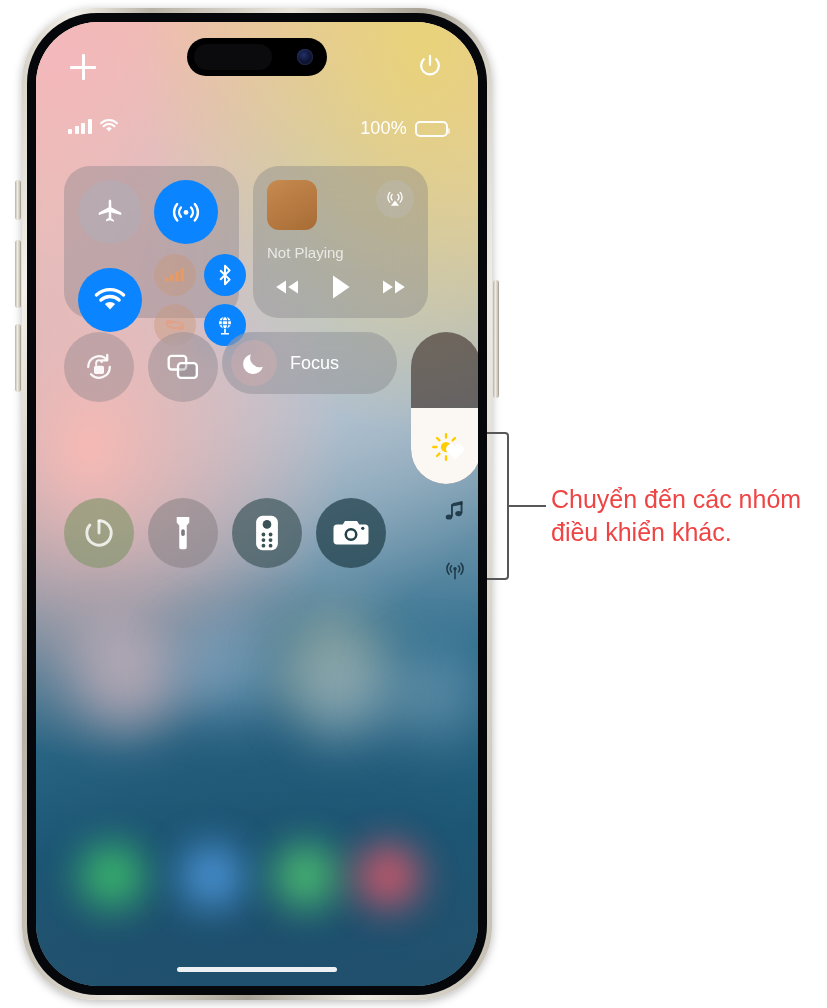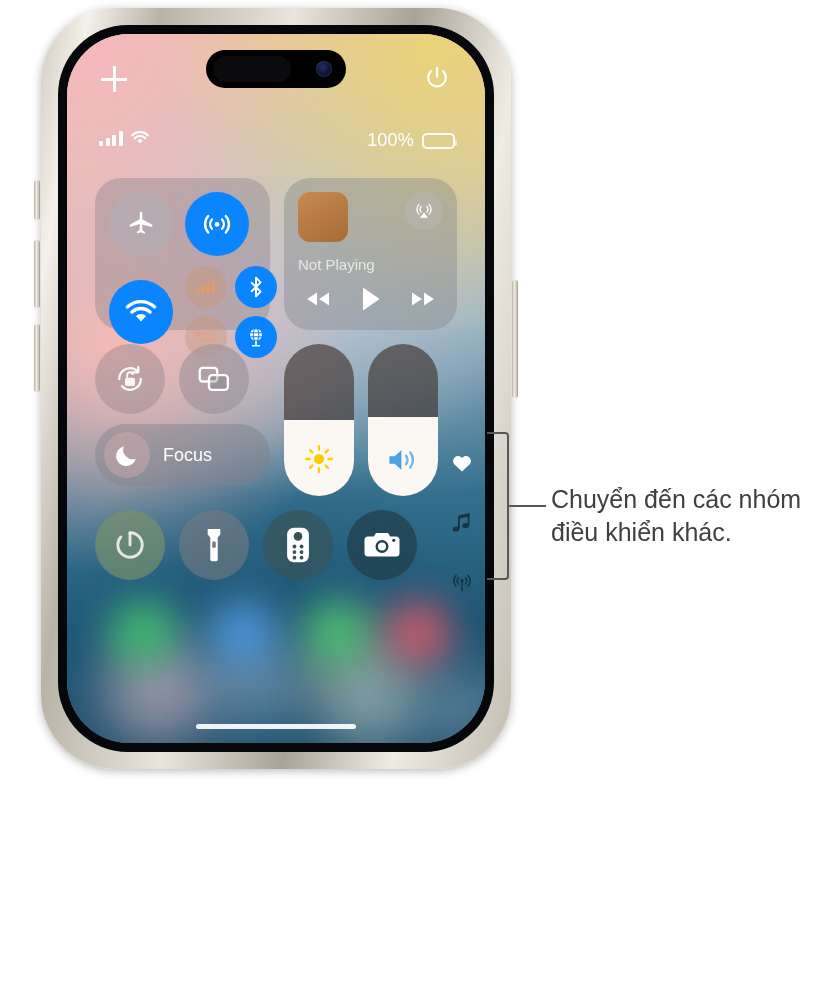--- a/index.html
+++ b/index.html
@@ -7,26 +7,25 @@
     width: 827px; height: 1008px;
     background: #ffffff;
     font-family: "Liberation Sans", sans-serif;
     overflow: hidden;
   }
   .stage { position: relative; width: 827px; height: 1008px; background: #fff; }
 
   
   .phone {
     position: absolute; left: 22px; top: 8px;
-    width: 470px; height: 761px;
+    width: 470px; height: 992px;
     border-radius: 74px;
     background: linear-gradient(100deg,#cfcabf 0%,#f4f1ea 8%,#b9b3a7 20%,#e9e5dc 42%,#a9a396 62%,#efece4 80%,#c2bcb0 100%);
-    padding: 17px;
+    padding: 5px;
     box-shadow: 0 2px 10px rgba(0,0,0,.28);
-    margin-left: 19px;
   }
   .phone-inner {
     position: relative; width: 100%; height: 100%;
     border-radius: 70px; background: #05070a;
     padding: 9px;
   }
   .screen {
     position: relative; width: 100%; height: 100%;
     border-radius: 62px; overflow: hidden;
     background: #7a8fa0;
@@ -176,21 +175,21 @@
   .rail-ico { width: 22px; height: 22px; display:flex; align-items:center; justify-content:center; }
   .bracket {
     position: absolute; left: 487px; top: 432px; width: 22px; height: 148px;
     border: 2px solid #58585a; border-left: none; border-radius: 0 4px 4px 0;
   }
   .lead {
     position: absolute; left: 508px; top: 505px; width: 38px; height: 2px; background: #58585a;
   }
   .callout-text {
     position: absolute; left: 551px; top: 483px; width: 270px;
-    font-size: 25px; line-height: 1.32; color: #404040;
+    font-size: 25px; line-height: 1.32; color: #ef4444;
   }
 </style>
 </head>
 <body>
 
 <div class="stage">
 
   <div class="phone">
     <div class="btn-side btn-power"></div>
     <div class="btn-side btn-mute"></div>
@@ -338,21 +337,21 @@
                 </svg>
                 <svg width="28" height="20" viewBox="0 0 28 20" fill="#fff">
                   <path d="M3 3.4v13.2L12.8 10Z"></path>
                     <path d="M15 3.4v13.2L24.8 10Z"></path>
                 </svg>
               </div>
             </div>
           </div>
 
           <div class="cc-row">
-            <div style="display:flex;flex-direction:column;gap:10px">
+            <div style="display:flex;flex-direction:row;gap:4px">
               <div style="display:flex;gap:14px">
                 <div class="tile sq" style="display:flex;align-items:center;justify-content:center;border-radius:50%">
                   <svg width="36" height="36" viewBox="0 0 28 28" fill="none" stroke="rgba(255,255,255,.92)" stroke-width="1.8">
                     <path d="M5.6 14a8.4 8.4 0 0 1 14.6-5.6" stroke-linecap="round"></path>
                     <path d="M22.4 14a8.4 8.4 0 0 1-14.6 5.6" stroke-linecap="round"></path>
                     <path d="M20.4 4.6v4.2h-4.2" stroke-linecap="round" stroke-linejoin="round"></path>
                     <rect x="10.1" y="13" width="7.8" height="6.4" rx="1.4" fill="rgba(255,255,255,.92)" stroke="none"></rect>
                     <path d="M11.8 13v-2.1a2.2 2.2 0 0 1 4.4 0" stroke-width="1.5"></path>
                   </svg>
                 </div>

